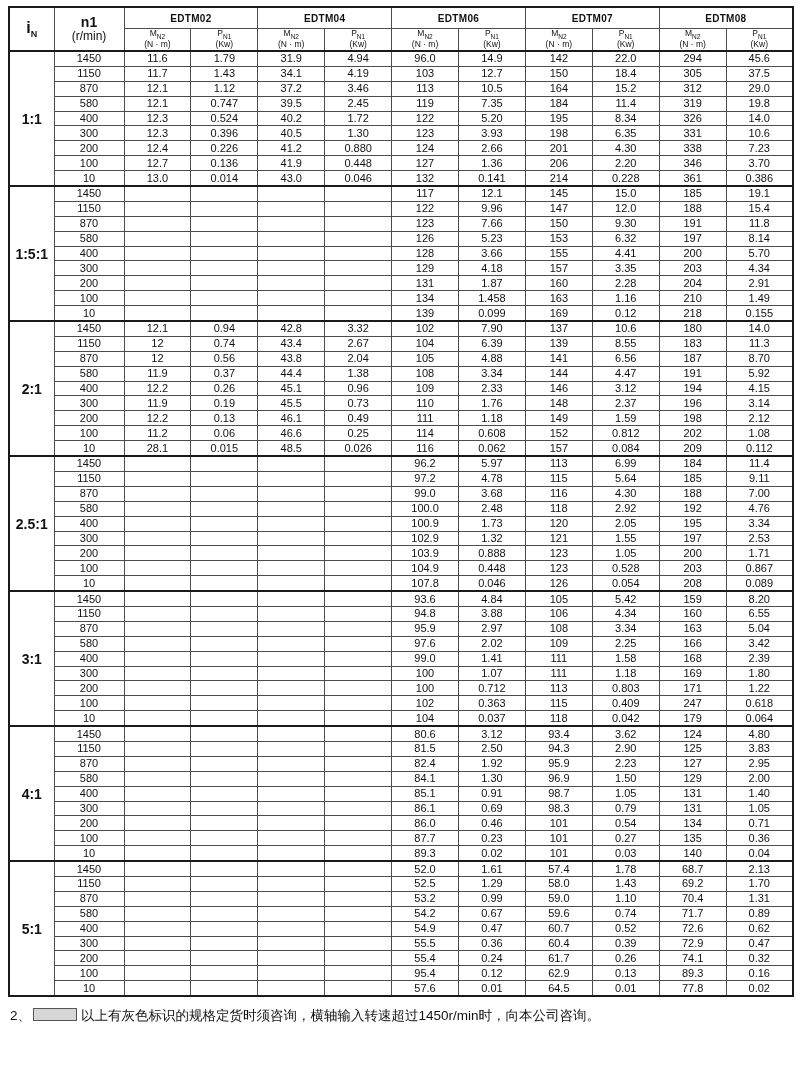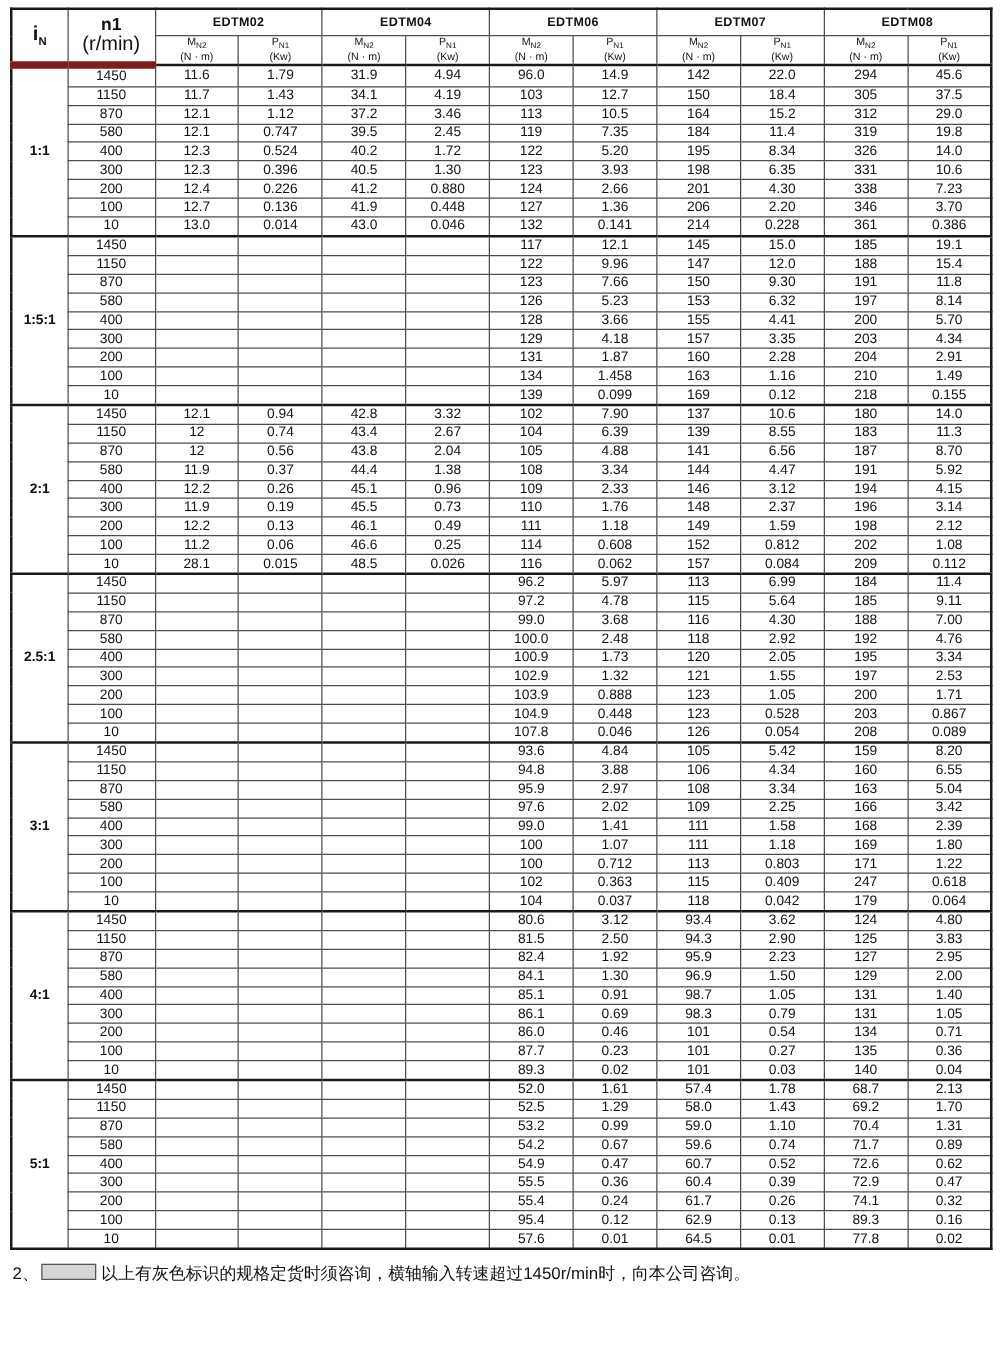--- a/index.html
+++ b/index.html
@@ -6,27 +6,27 @@
   body{width:800px;height:1084px;font-family:"Liberation Sans",sans-serif;color:#111;overflow:hidden;}
   .page{padding:6px 8px 0 8px;}
   h1{font-size:19px;font-weight:bold;color:#b2944e;margin:4px 0 13px 2px;letter-spacing:.3px;white-space:nowrap;}
   h1 .zh{margin-right:14px;}
   table{border-collapse:collapse;width:784px;table-layout:fixed;border:2px solid #1a1a1a;}
   th,td{border:1px solid #4d4d4d;text-align:center;vertical-align:middle;padding:0 1px;overflow:hidden;}
   thead th{background:#fff;}
   th.model{font-size:10px;font-weight:bold;height:20px;letter-spacing:.3px;}
   th.subhead{font-size:8.5px;font-weight:normal;line-height:1.15;height:21px;border-bottom:2px solid #1a1a1a;}
   th.subhead sub{font-size:6.5px;}
-  th.corner{border-bottom:6px solid #7f1d1d;}
+  th.corner{border-bottom:1px solid #7f1d1d;}
   th.corner .i{font-size:16px;font-weight:bold;}
   th.corner sub{font-size:9px;font-weight:bold;}
   th.corner .n1h{font-size:14px;font-weight:bold;line-height:1.05;}
-  th.corner .n1u{font-size:16px;font-weight:normal;line-height:1.1;}
+  th.corner .n1u{font-size:12px;font-weight:normal;line-height:1.1;}
   td{font-size:11px;height:13.9px;line-height:1;}
-  td.ratio{font-size:11px;font-weight:bold;padding:4px;}
+  td.ratio{font-size:14px;font-weight:bold;padding:4px;}
   tr.grp-top td{border-top:2px solid #1a1a1a;}
   .notes{margin:9px 0 0 2px;font-size:13.5px;line-height:1.55;}
   .note{white-space:nowrap;}
   .swatch{display:inline-block;width:42px;height:11px;background:#d6d6d6;border:1px solid #555;vertical-align:-1px;margin:0 4px 0 2px;}
 </style>
 </head>
 <body>
 
 <div class="page">
 

